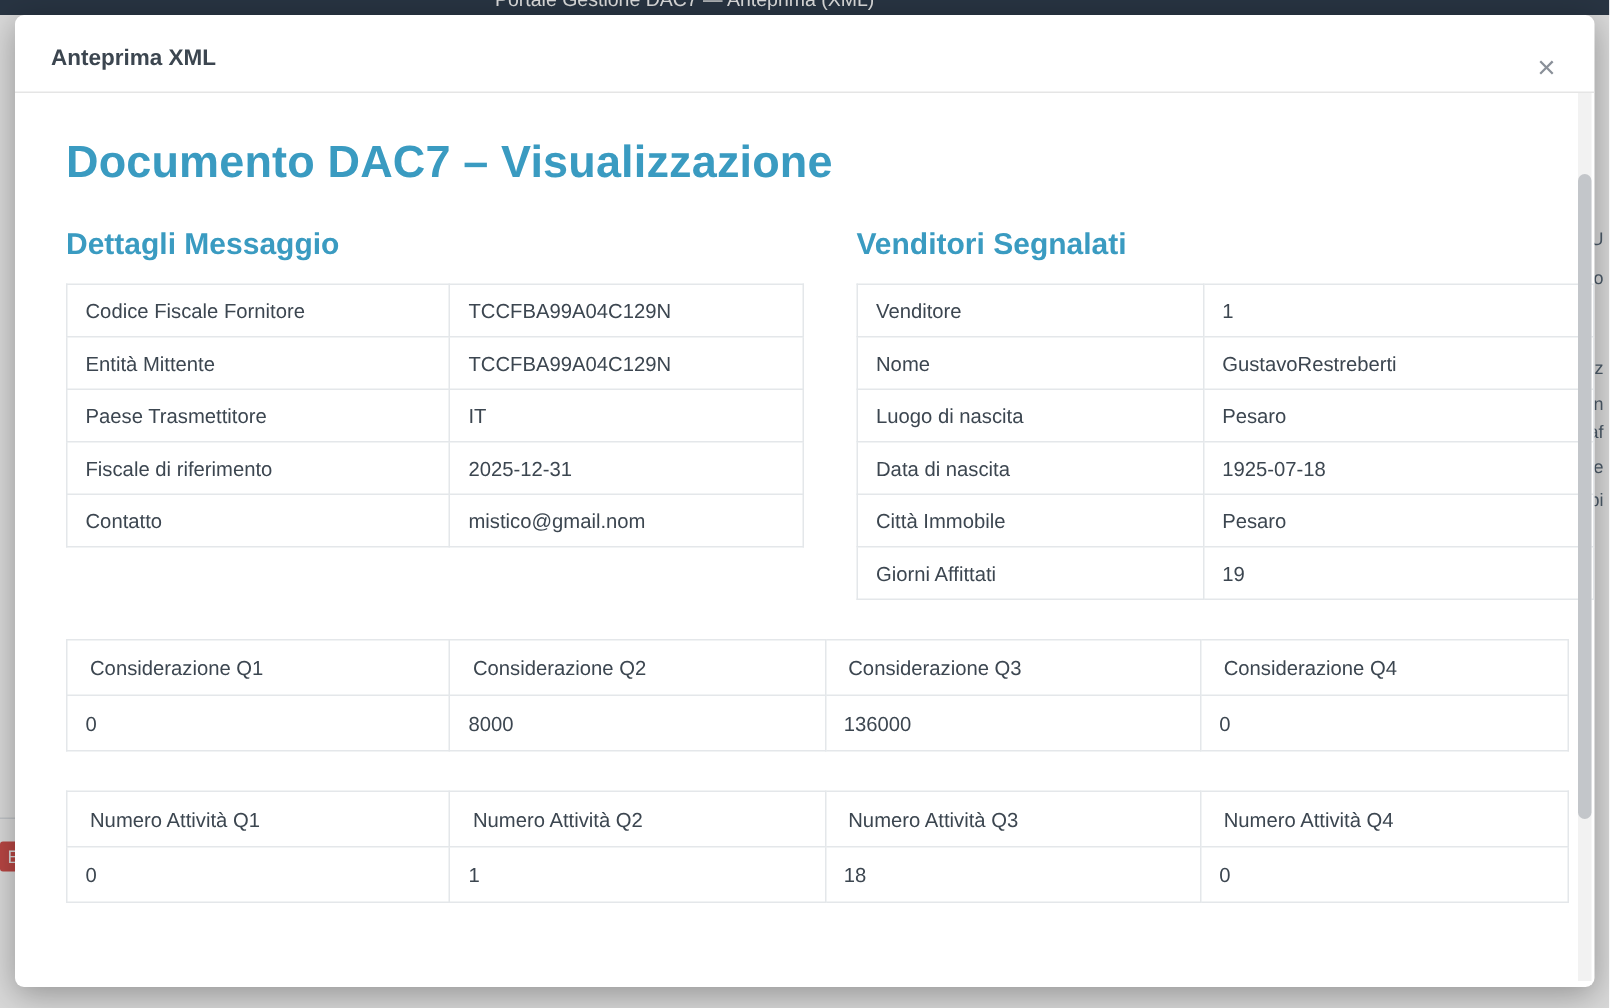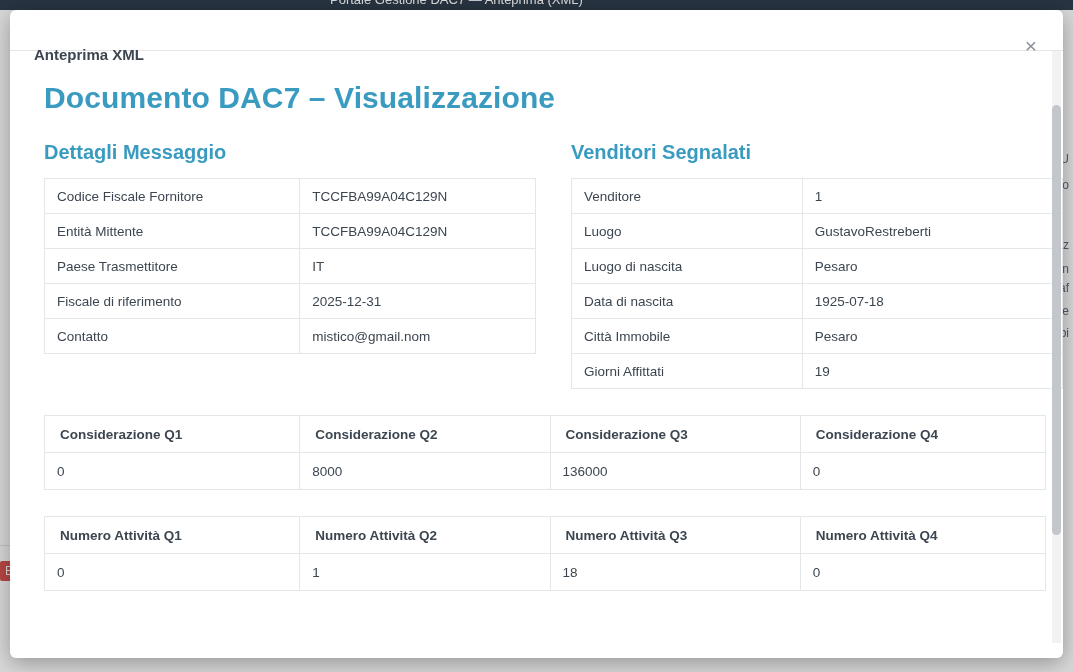--- a/index.html
+++ b/index.html
@@ -86,22 +86,22 @@
     top: 10px;
     width: 1053px;
     height: 648px;
     background: #ffffff;
     border-radius: 6px;
     box-shadow: 0 5px 22px rgba(0,0,0,0.32);
     overflow: hidden;
   }
   .modal-header {
     position: relative;
-    height: 41px;
-    padding: 36px 24px 0 24px;
+    height: 52px;
+    padding: 20px 24px 0 24px;
     border-bottom: 1px solid #e5e5e5;
   }
   .modal-title {
     font-size: 15px;
     font-weight: bold;
     color: #3c4650;
   }
   .modal-close {
     position: absolute;
     right: 20px;
@@ -180,21 +180,21 @@
     color: #3c4650;
     margin-top: 26px;
   }
   table.wide th, table.wide td {
     border: 1px solid #e4e7ea;
     padding: 10px 12px;
     text-align: left;
     height: 37px;
   }
   table.wide th {
-    font-weight: bold;
+    font-weight: normal;
     padding-left: 15px;
   }
   table.wide col.c1 { width: 25.5%; }
   table.wide col.c2 { width: 25%; }
   table.wide col.c3 { width: 25%; }
   table.wide col.c4 { width: 24.5%; }
 
   
   .scrollbar-track {
     position: absolute;
@@ -283,21 +283,21 @@
 
           <div class="col right">
             <h2 class="section-title">Venditori Segnalati</h2>
             <table class="kv">
               <tbody>
                 <tr>
                   <td class="k">Venditore</td>
                   <td class="v">1</td>
                 </tr>
                 <tr>
-                  <td class="k">Luogo</td>
+                  <td class="k">Nome</td>
                   <td class="v">GustavoRestreberti</td>
                 </tr>
                 <tr>
                   <td class="k">Luogo di nascita</td>
                   <td class="v">Pesaro</td>
                 </tr>
                 <tr>
                   <td class="k">Data di nascita</td>
                   <td class="v">1925-07-18</td>
                 </tr>

